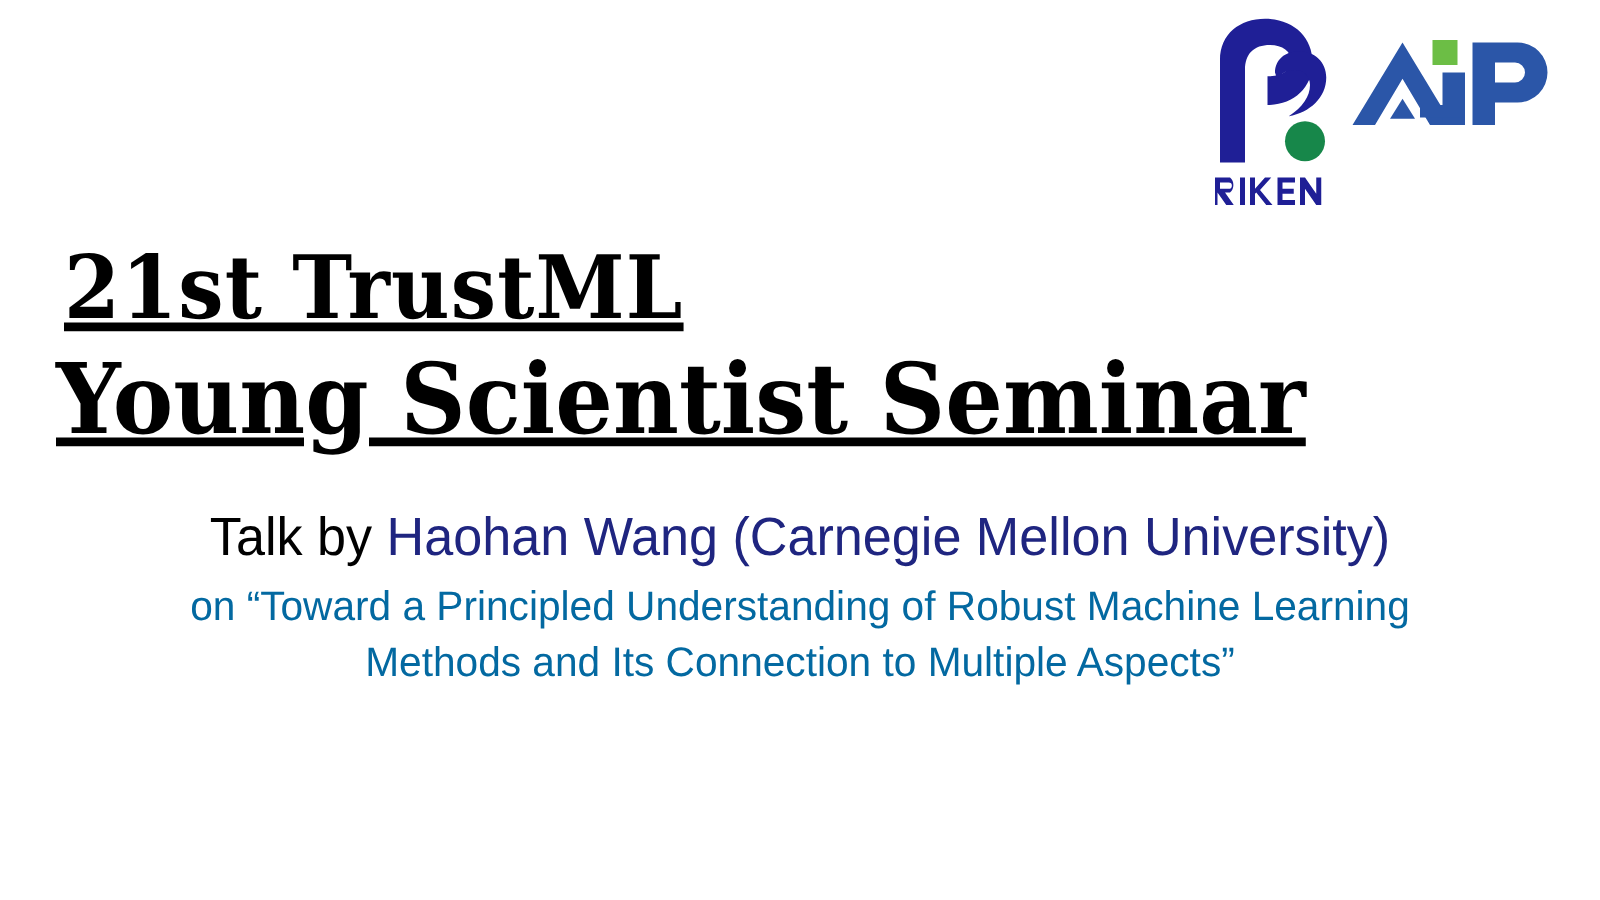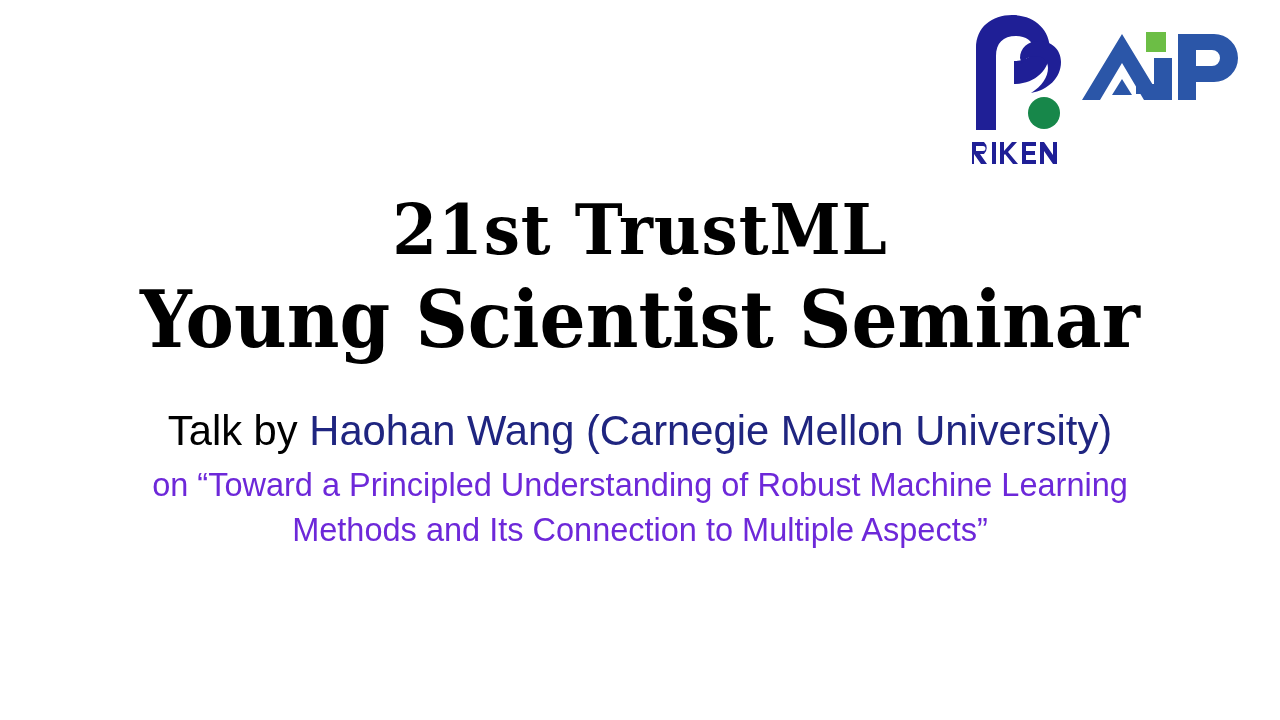--- a/index.html
+++ b/index.html
@@ -62,22 +62,22 @@
     width: 168px;
     height: 88px;
   }
 
   
   .headline {
     position: absolute;
     left: 0;
     right: 0;
     top: 186px;
-    text-align: center;
     color: #000000;
+    text-decoration: underline;
   }
   .headline-line {
     display: block;
     font-family: "DejaVu Serif", "Liberation Serif", serif;
     font-weight: bold;
     color: #000000;
     white-space: nowrap;
   }
   .headline-line-1 {
     font-size: 70px;
@@ -106,21 +106,21 @@
   }
   .speaker-prefix { color: #000000; }
   .speaker-name   { color: #1f2580; }
 
   .talk-title {
     position: absolute;
     left: 40px;
     right: 40px;
     top: 462px;
     text-align: center;
-    color: #6d28d9;
+    color: #0369a1;
     font-size: 33px;
     line-height: 45px;
   }
   .talk-title-line {
     display: block;
     white-space: nowrap;
     transform: scaleX(0.985);
   }
 </style>
 </head>

